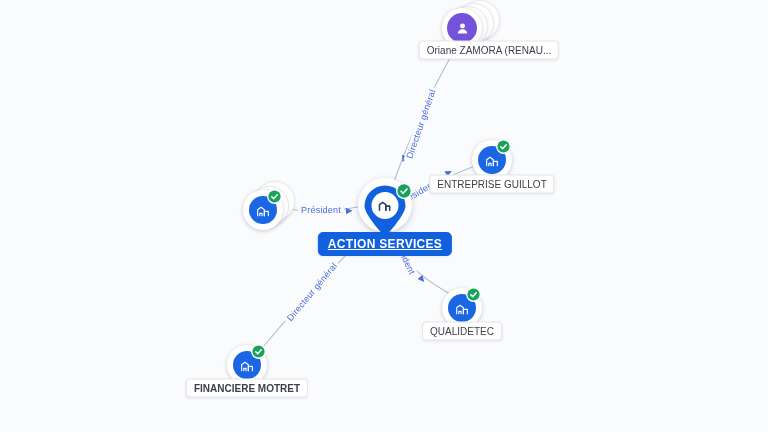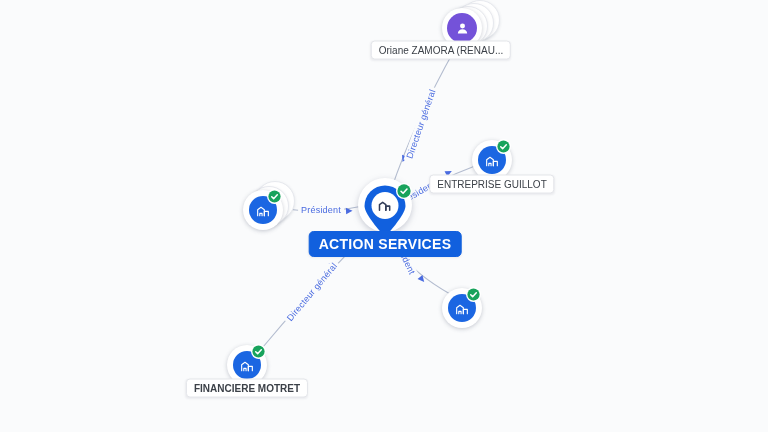--- a/index.html
+++ b/index.html
@@ -36,21 +36,21 @@
   .cnode .badge{left:24px;top:-1px;}
 
   .pill{
     position:absolute;z-index:5;transform:translate(-50%,-50%);
     background:#fff;border:1px solid #e4e6ea;border-radius:4px;
     color:#3c4148;font-size:10px;padding:3px 7px;white-space:nowrap;
     box-shadow:0 1px 2px rgba(60,70,95,.08);cursor:pointer;
   }
   .pill.primary{
     background:#1160de;border-color:#1160de;color:#fff;
-    font-size:14px;font-weight:600;letter-spacing:.3px;padding:4px 9px;border-radius:5px;
+    font-size:12px;font-weight:600;letter-spacing:.3px;padding:4px 9px;border-radius:5px;text-decoration:underline;
   }
   .pin-wrap{position:absolute;left:354px;top:177px;z-index:3;cursor:pointer;
     filter:drop-shadow(0 2px 3px rgba(50,60,90,.25));}
   .pin-badge{left:396px;top:183px;z-index:4;position:absolute;}
 </style>
 </head>
 <body>
 
 <div class="stage">
 
@@ -78,21 +78,21 @@
     <span class="ring" style="left:12px;top:-5px;"></span>
     <span class="ring" style="left:6px;top:-2px;"></span>
     <span class="outer"></span>
     <span class="disc person">
       <svg width="17" height="17" viewBox="0 0 24 24" fill="#fff">
         <circle cx="12" cy="8.4" r="3.5"></circle>
         <path d="M5.4 19.2c0-3.7 3-6.1 6.6-6.1s6.6 2.4 6.6 6.1z"></path>
       </svg>
     </span>
   </div>
-  <div class="pill" style="left:441px;top:50px;">Oriane ZAMORA (RENAU...</div>
+  <div class="pill" style="left:489px;top:50px;">Oriane ZAMORA (RENAU...</div>
 
   <div class="cnode" style="left:472px;top:140px;">
     <span class="outer"></span>
     <span class="disc">
       <svg width="16" height="16" viewBox="0 0 24 24" fill="none" stroke="#fff" stroke-width="1.7" stroke-linecap="round" stroke-linejoin="round">
         <path d="M4 20.5v-9l5-3.5 5 3.5v9"></path>
           <path d="M14 20.5v-6.5h6v6.5"></path>
           <path d="M7.2 20.5v-3.4h3.4v3.4"></path>
       </svg>
     </span>
@@ -136,20 +136,21 @@
       </svg>
     </span>
     <span class="badge">
       <svg width="15" height="15" viewBox="0 0 14 14">
         <circle cx="7" cy="7" r="7" fill="#fff"></circle>
           <circle cx="7" cy="7" r="5.7" fill="#18a35c"></circle>
         <path d="M4.4 7.2l1.8 1.8 3.4-3.7" stroke="#fff" stroke-width="1.4" fill="none" stroke-linecap="round" stroke-linejoin="round"></path>
       </svg>
     </span>
   </div>
+  <div class="pill" style="left:462px;top:331px;">QUALIDETEC</div>
 
   <div class="cnode" style="left:227px;top:345px;">
     <span class="outer"></span>
     <span class="disc">
       <svg width="16" height="16" viewBox="0 0 24 24" fill="none" stroke="#fff" stroke-width="1.7" stroke-linecap="round" stroke-linejoin="round">
         <path d="M4 20.5v-9l5-3.5 5 3.5v9"></path>
           <path d="M14 20.5v-6.5h6v6.5"></path>
           <path d="M7.2 20.5v-3.4h3.4v3.4"></path>
       </svg>
     </span>

